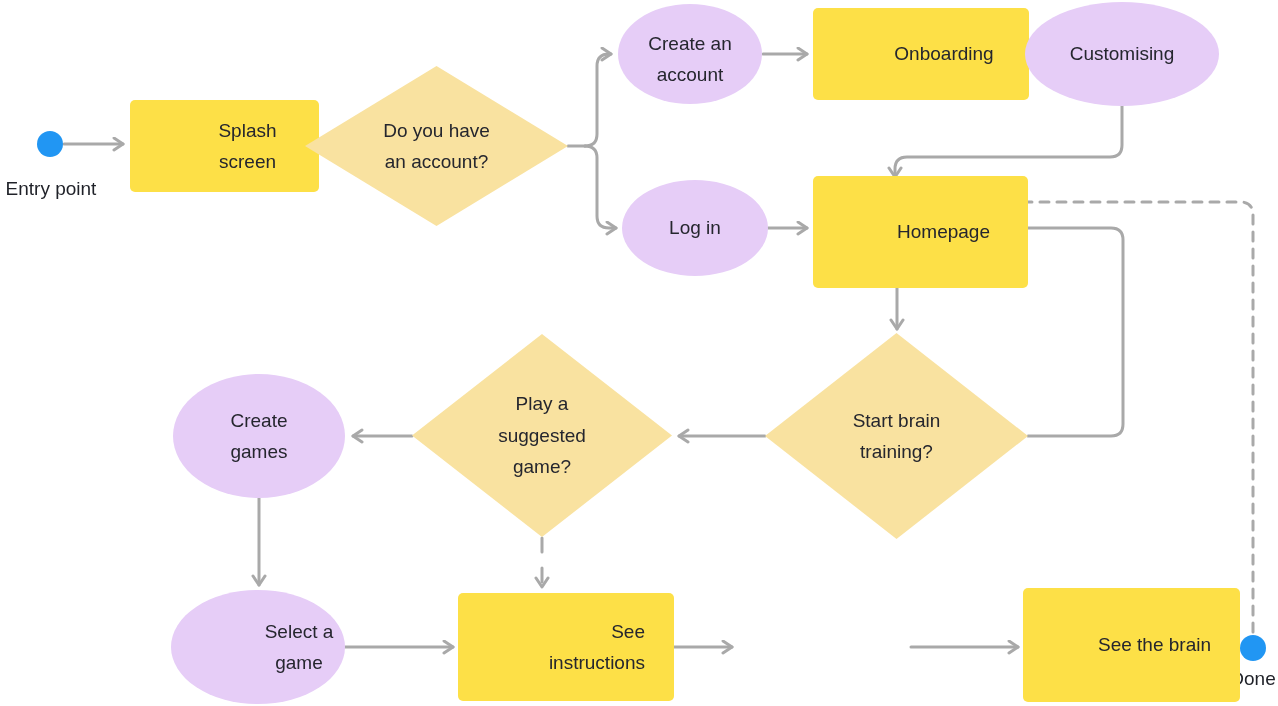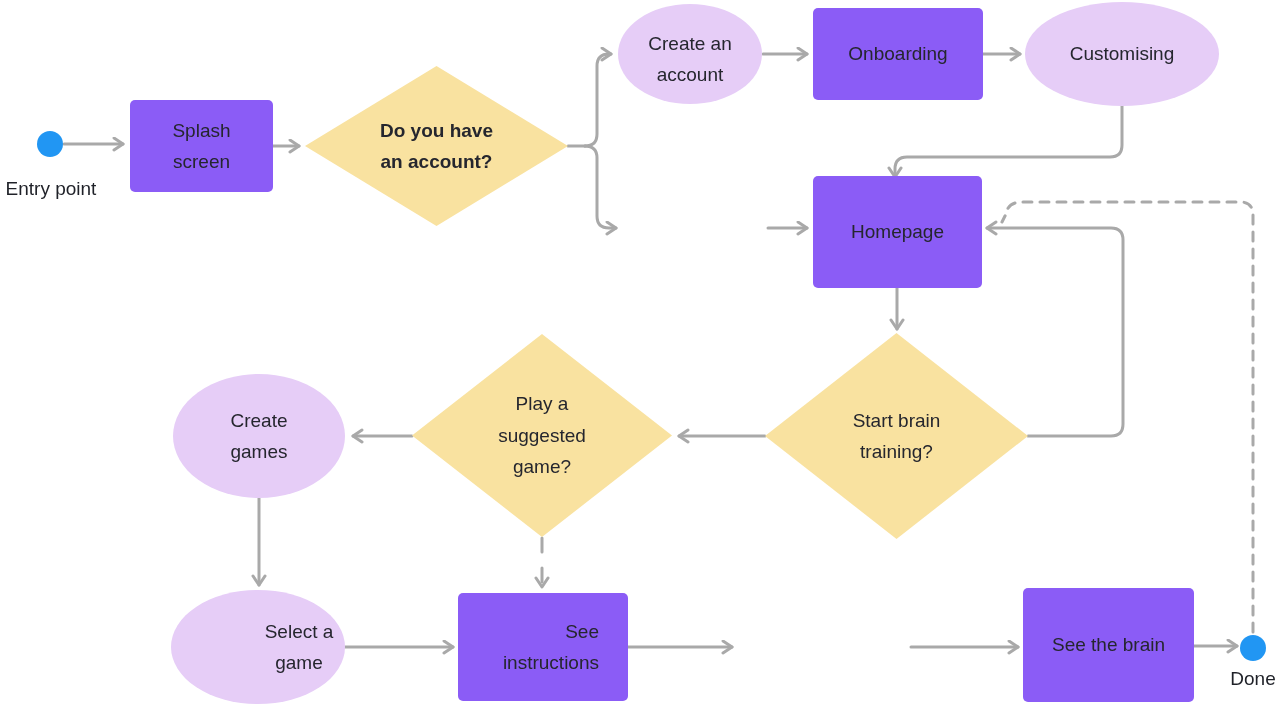--- a/index.html
+++ b/index.html
@@ -33,21 +33,21 @@
   .node {
     position: absolute;
     display: flex;
     align-items: center;
     justify-content: center;
     text-align: center;
     color: #25262E;
     font-size: 19px;
     line-height: 1.65;
   }
-  .rect    { background: #8b5cf6; border-radius: 5px; }
+  .rect    { background: #fde047; border-radius: 5px; padding-left: 46px; }
   .ellipse { background: #E6CDF7; border-radius: 50%; }
   .diamond { background: #F9E2A0; clip-path: polygon(50% 0, 100% 50%, 50% 100%, 0 50%); }
   .dot {
     position: absolute;
     width: 26px; height: 26px;
     border-radius: 50%;
     background: #2196F3;
   }
   .endpoint-label {
     position: absolute;
@@ -74,21 +74,21 @@
   .n-play         { left: 737px;  top: 589px; width: 174px; height: 116px; }
   .n-score        { left: 1023px; top: 588px; width: 171px; height: 114px; }
 
   .entry-dot  { left: 37px;   top: 131px; }
   .done-dot   { left: 1240px; top: 635px; }
   .entry-label { left: -2px;   top: 178px; }
   .done-label  { left: 1200px; top: 668px; }
 
   
   .w-splash   { max-width: 90px;  }
-  .w-accountq { max-width: 132px; font-weight: bold; }
+  .w-accountq { max-width: 132px; }
   .w-create   { max-width: 112px; margin-top: 10px; }
   .w-brainq   { max-width: 112px; }
   .w-suggq    { max-width: 105px; }
   .w-browse   { max-width: 82px;  }
   .w-select   { max-width: 92px;  }
   .w-instr    { max-width: 112px; text-align: right; }
 </style>
 </head>
 <body>
 
@@ -154,20 +154,23 @@
   <div class="node diamond n-suggested-q">
     <span class="label w-suggq">Play a suggested game?</span>
   </div>
 
   <div class="node ellipse n-create">
     <span class="label w-create">Create an account</span>
   </div>
   <div class="node ellipse n-customising">
     <span class="label">Customising</span>
   </div>
+  <div class="node ellipse n-login">
+    <span class="label">Log in</span>
+  </div>
   <div class="node ellipse n-browse">
     <span class="label w-browse">Create games</span>
   </div>
   <div class="node ellipse n-select">
     <span class="label w-select">Select a game</span>
   </div>
 
 </div>
 
 </body></html>

